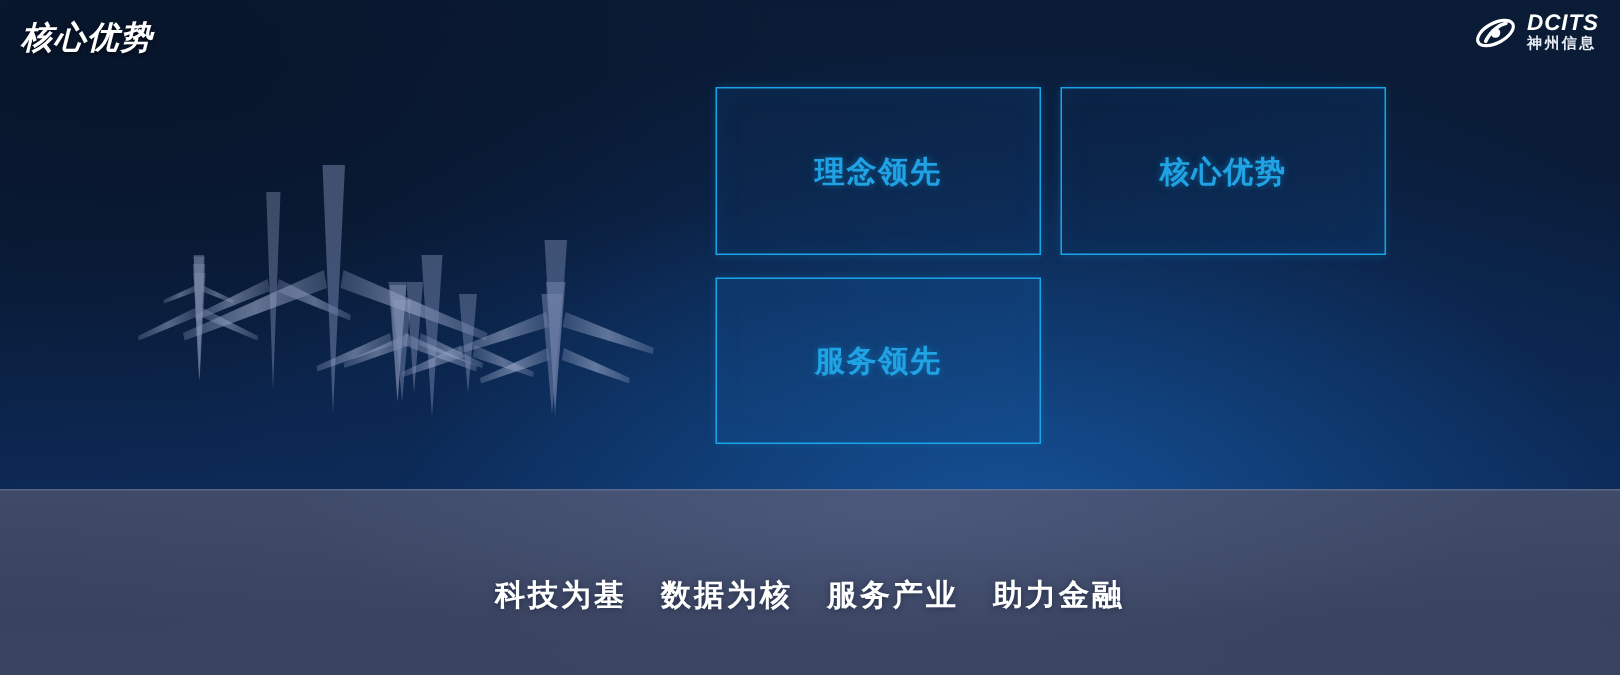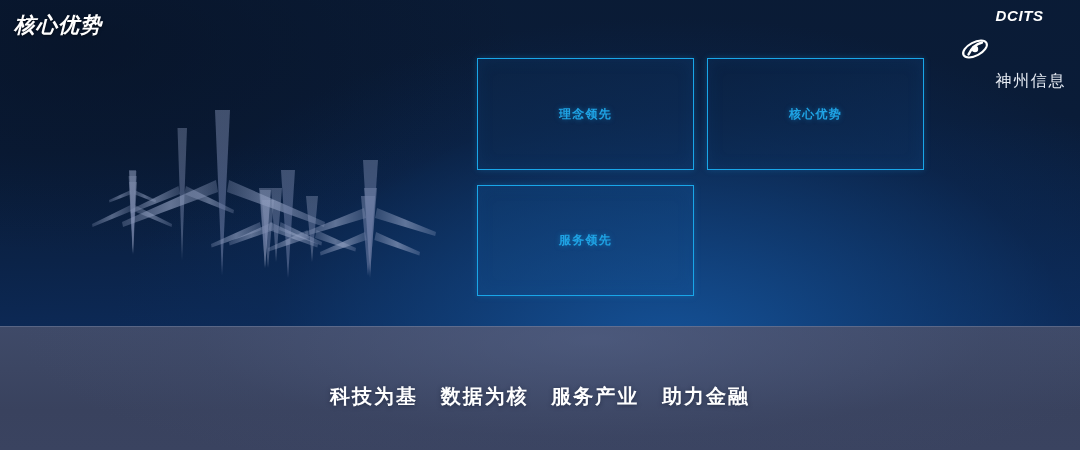--- a/index.html
+++ b/index.html
@@ -82,32 +82,32 @@
   
   .logo {
     position: absolute;
     right: 14px;
     top: 8px;
     display: flex;
     align-items: center;
     gap: 6px;
   }
   .logo-mark { display:block; }
-  .logo-text { display: flex; flex-direction: column; line-height: 1; gap: 48px; }
+  .logo-text { display: flex; flex-direction: column; line-height: 1; }
   .logo-en {
     color: #ffffff;
     font-size: 15px;
     font-weight: bold;
     font-style: italic;
     letter-spacing: 0.6px;
   }
   .logo-cn {
     color: #e8edf5;
-    font-size: 16px;
-    font-weight: normal;
+    font-size: 10px;
+    font-weight: bold;
     letter-spacing: 1.6px;
     margin-top: 2px;
   }
 
   
   .boxes {
     position: absolute;
     left: 477px;
     top: 58px;
     width: 447px;
@@ -128,21 +128,21 @@
     box-shadow: 0 0 6px rgba(24,150,222,0.28),
                 inset 0 0 16px rgba(16,84,150,0.18);
   }
   .adv-box.b1 { background: linear-gradient(160deg, rgba(11,37,72,0.72) 0%, rgba(13,48,95,0.62) 100%); }
   .adv-box.b2 { background: linear-gradient(160deg, rgba(10,34,68,0.70) 0%, rgba(13,50,98,0.60) 100%); }
   .adv-box.b3 { background: linear-gradient(160deg, rgba(13,52,101,0.62) 0%, rgba(17,70,131,0.55) 100%); }
   .adv-box.b4 { background: linear-gradient(160deg, rgba(15,60,114,0.58) 0%, rgba(20,80,146,0.50) 100%); }
 
   .adv-label {
     color: #1fa3e4;
-    font-size: 12px;
+    font-size: 20px;
     font-weight: bold;
     letter-spacing: 1.2px;
     text-shadow: 0 0 5px rgba(20,140,210,0.55);
     white-space: nowrap;
   }
 
   
   .tagline {
     position: absolute;
     left: 0;

